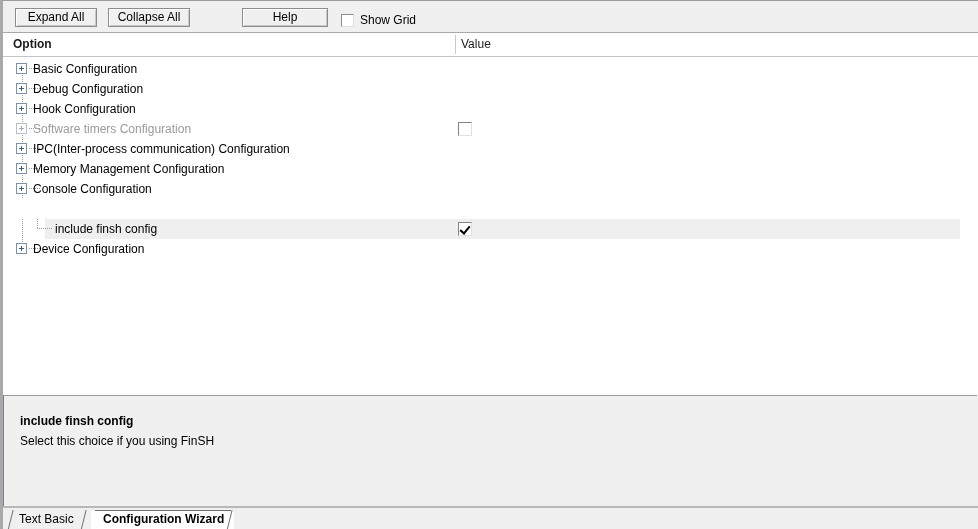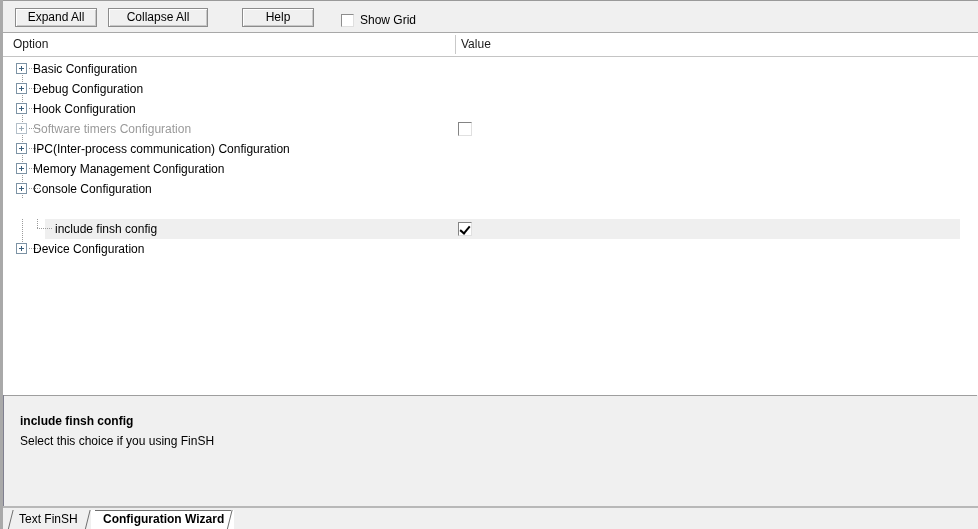--- a/index.html
+++ b/index.html
@@ -54,22 +54,22 @@
     font-family: "Liberation Sans", sans-serif;
     font-size: 12px;
     color: #000;
     line-height: 17px;
     text-align: center;
     padding: 0;
     cursor: default;
     box-sizing: border-box;
   }
   #btn-expand  { left: 12px;  width: 82px; }
-  #btn-collapse{ left: 105px; width: 100px; }
-  #btn-help    { left: 239px; width: 72px; }
+  #btn-collapse{ left: 105px; width: 82px; }
+  #btn-help    { left: 239px; width: 86px; }
 
   .grid-check-wrap {
     position: absolute;
     left: 338px; top: 8px;
     height: 18px;
     display: flex;
     align-items: flex-end;
     gap: 6px;
   }
   .winbox {
@@ -92,21 +92,21 @@
     background: #ffffff;
     border-bottom: 1px solid #c4c4c4;
     flex: 0 0 auto;
   }
   .col-header .ch-label {
     position: absolute;
     top: 4px;
     font-size: 12px;
     color: #1a1a1a;
   }
-  .ch-option { left: 10px; }
+  .ch-option { left: 10px; font-weight: bold; }
   .ch-value  { left: 458px; }
   .ch-divider {
     position: absolute;
     left: 452px; top: 2px; bottom: 2px;
     width: 1px;
     background: #c9c9c9;
   }
 
   
   .tree-pane {
@@ -388,21 +388,21 @@
     </div>
 
   <div class="desc-pane">
     <div class="desc-title">include finsh config</div>
     <div class="desc-body">Select this choice if you using FinSH</div>
   </div>
 
   <div class="tabbar">
     <div class="tab" id="tab-text-editor">
       <span class="slant-l"></span>
-      <span>Text FinSH</span>
+      <span>Text Basic</span>
       <span class="slant-r"></span>
     </div>
     <div class="tab active" id="tab-config-wizard">
       <span>Configuration Wizard</span>
     </div>
     <span class="tab-trailing-slant"></span>
   </div>
 
 </div>
 

